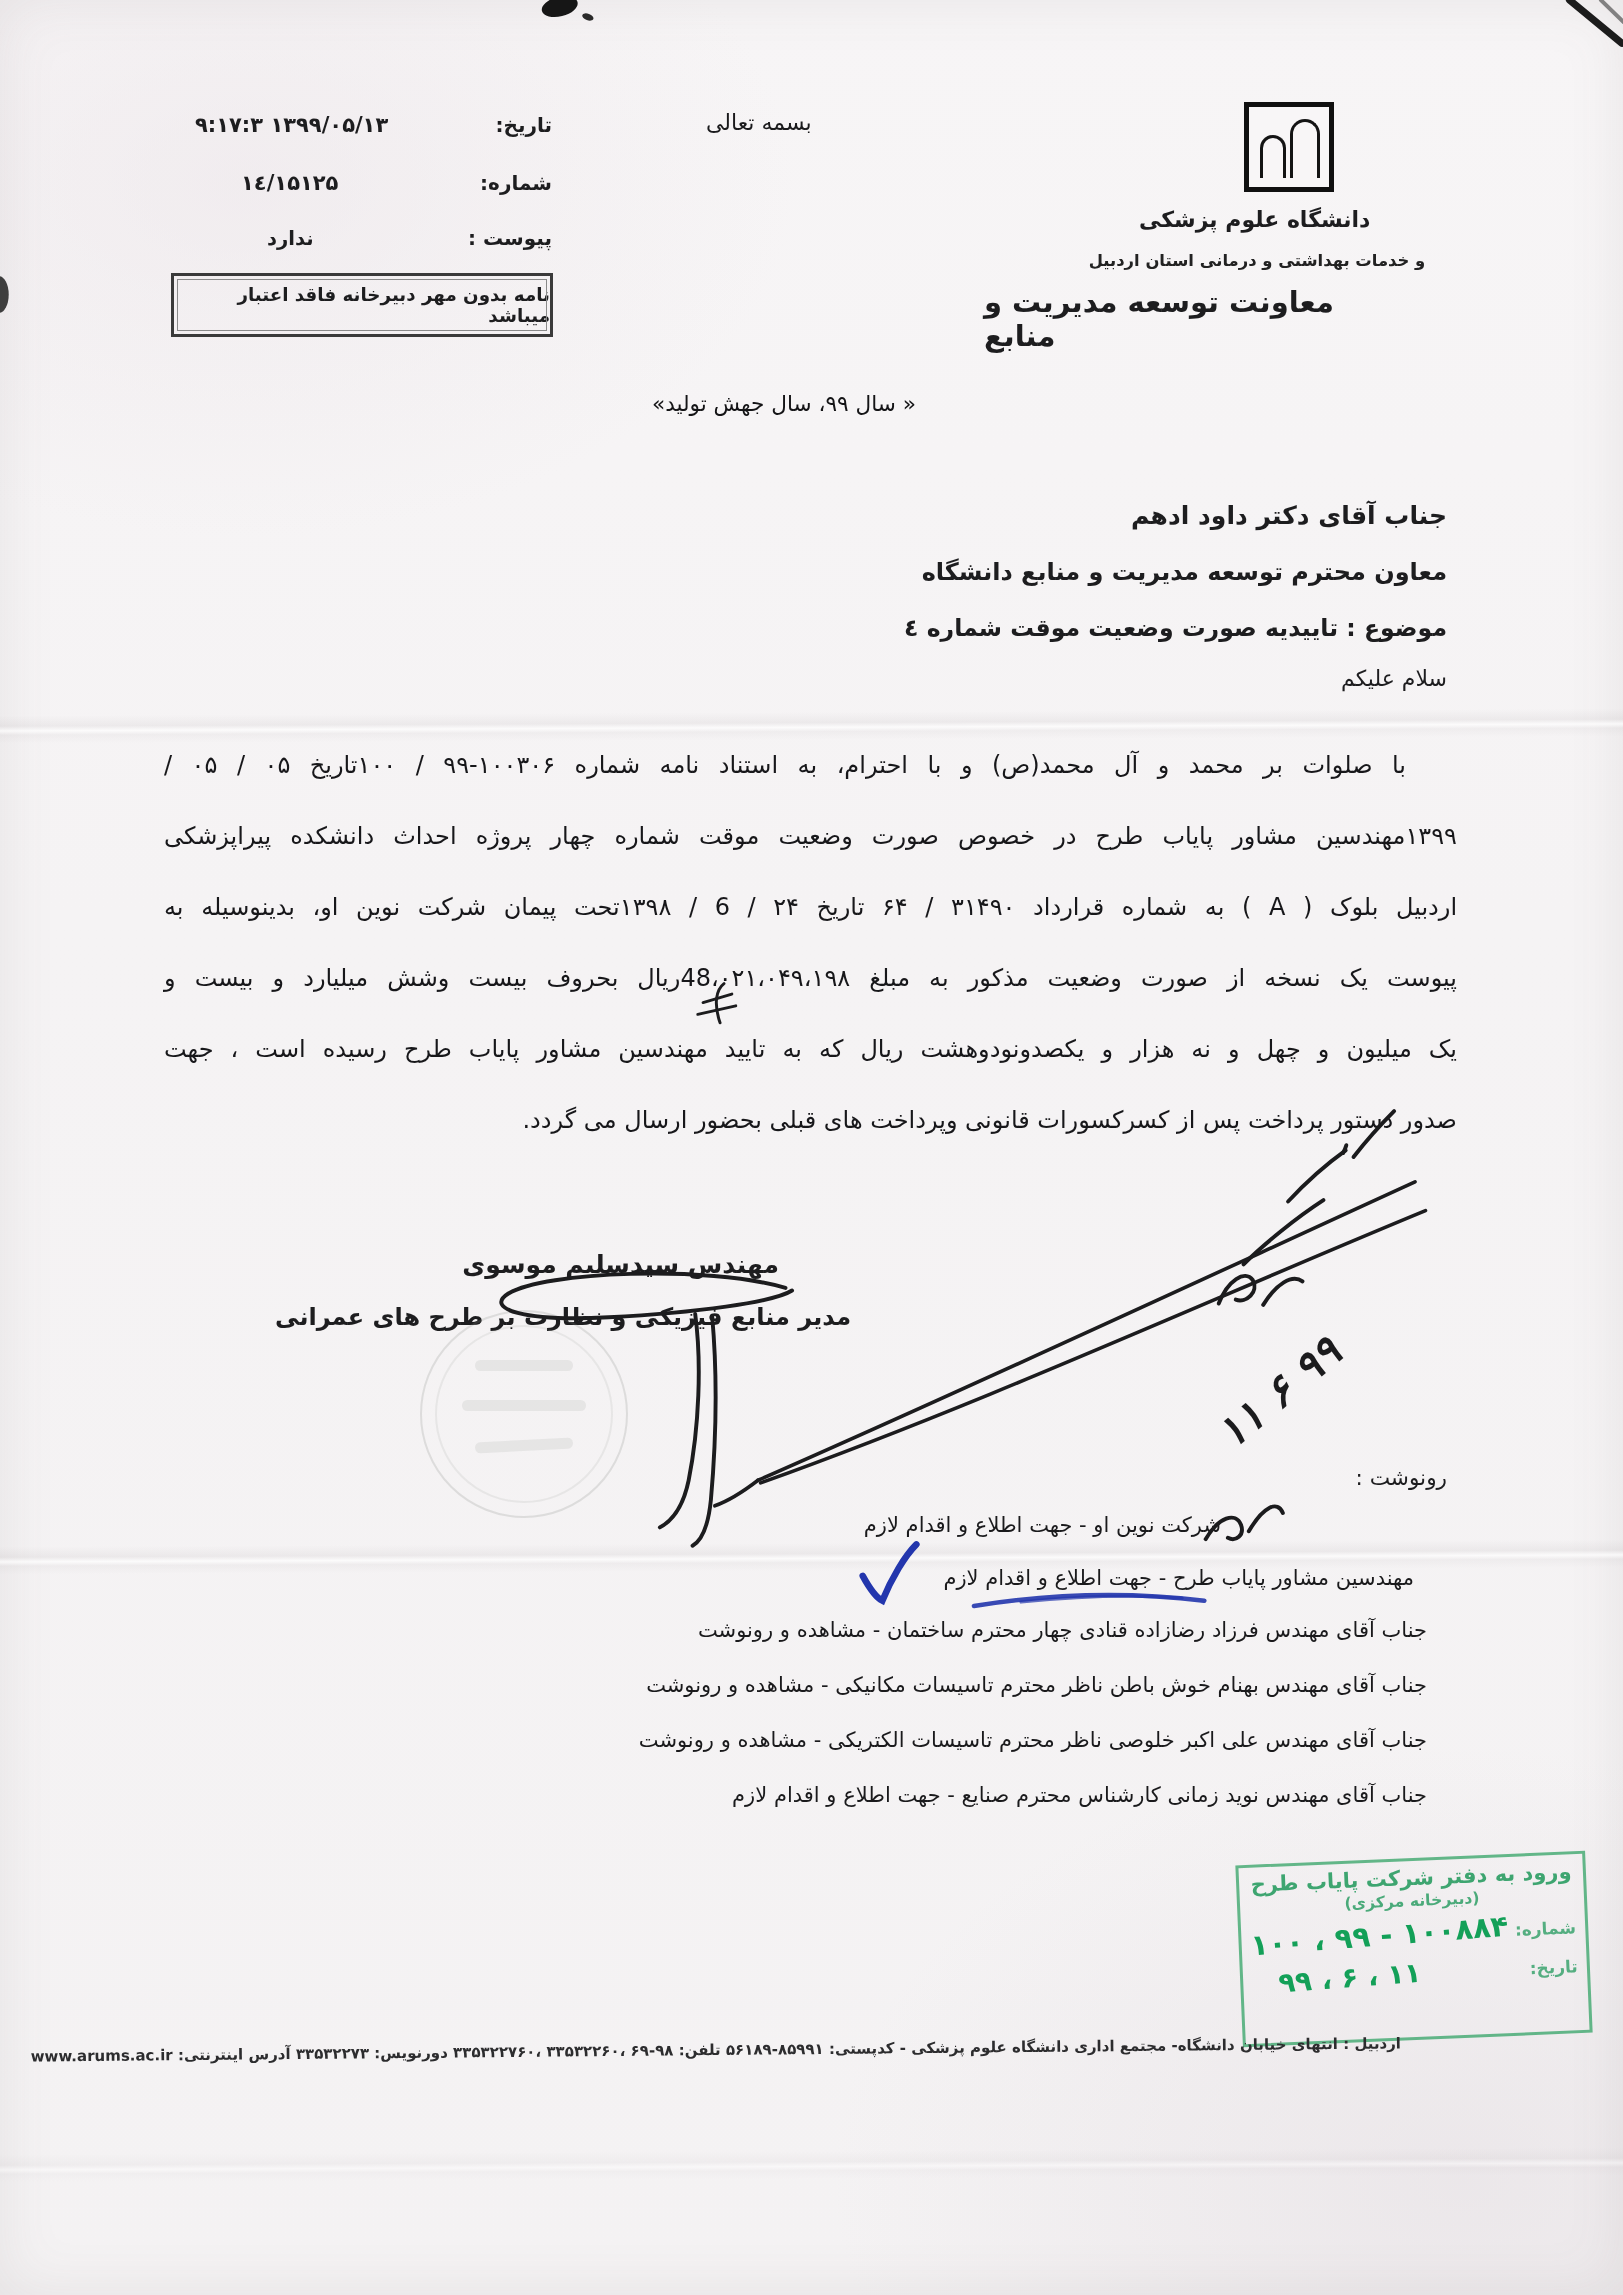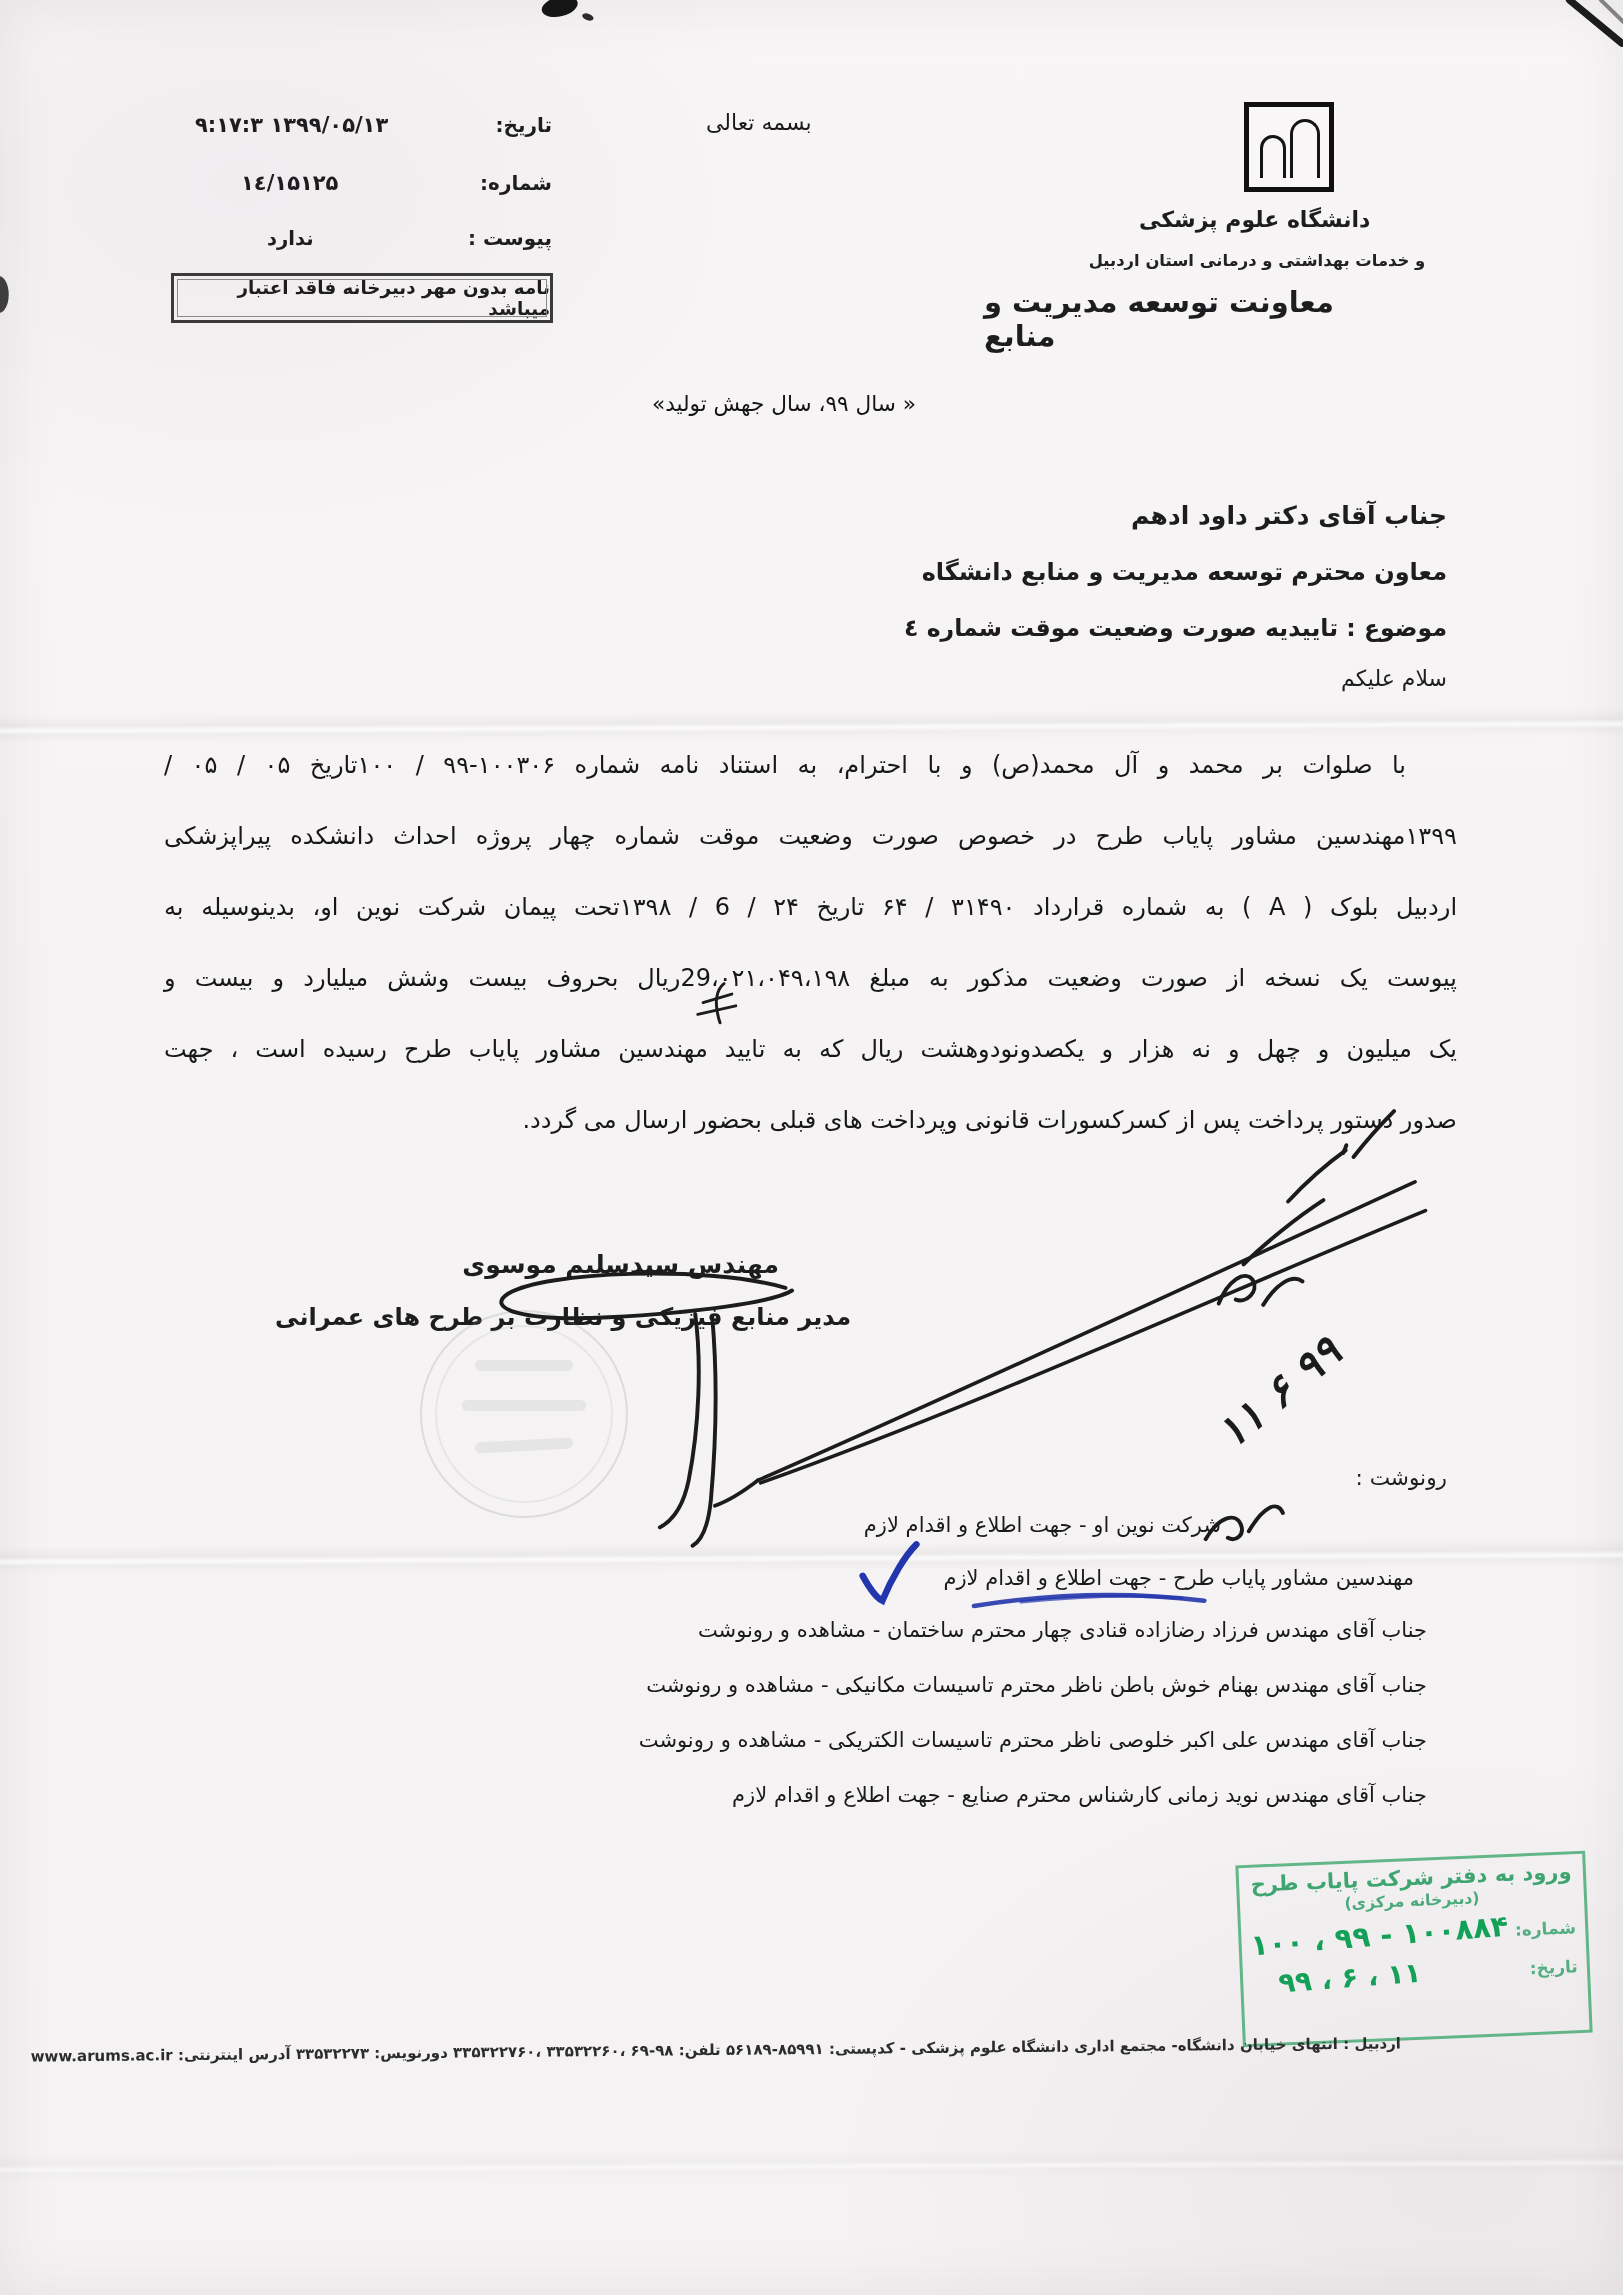--- a/index.html
+++ b/index.html
@@ -27,21 +27,21 @@
   .arch.big{left:41px; top:11.8px; width:30px; height:59px; border-radius:15px 15px 0 0;}
   .uni-name{left:1139px; top:207px; width:301px; text-align:left; font-size:22px; font-weight:700; letter-spacing:0.7px;}
   .uni-sub{left:1067px; top:251px; width:380px; text-align:center; font-size:16.4px; font-weight:600; color:#222;}
   .uni-dept{left:984px; top:285px; width:406px; text-align:left; font-size:29px; font-weight:700; letter-spacing:0.7px;}
   .bismillah{left:706px; top:110px; font-size:22px; color:#1a1a1c;}
 
   
   .meta-row{left:195px; width:357px; display:flex; direction:rtl; justify-content:space-between; align-items:baseline;}
   .meta-label{font-size:20px; font-weight:600;}
   .meta-value{font-size:21px; font-weight:700; direction:ltr;}
-  .validity-box{left:171px; top:273px; width:382px; height:50px; border:3.3px solid #3a3a3a; outline:1.3px solid #8a8a8a; outline-offset:-7.9px;
+  .validity-box{left:171px; top:273px; width:382px; height:64px; border:3.3px solid #3a3a3a; outline:1.3px solid #8a8a8a; outline-offset:-7.9px;
     display:flex; align-items:center; justify-content:center; box-sizing:border-box;}
   .validity-box span{font-size:18.3px; font-weight:700;}
 
   
   .slogan{right:708px; top:391px; font-size:21.6px; color:#141416;}
 
   
   .rcp{right:177px; white-space:nowrap; direction:rtl;}
   .rcp.b{font-weight:700;}
 
@@ -119,21 +119,21 @@
 
   <div class="abs rcp b" style="top:501px; font-size:25px">جناب آقای دکتر داود ادهم</div>
   <div class="abs rcp b" style="top:558px; font-size:24px">معاون محترم توسعه مدیریت و منابع دانشگاه</div>
   <div class="abs rcp b" style="top:614px; font-size:23.6px">موضوع : تاییدیه صورت وضعیت موقت شماره ٤</div>
   <div class="abs rcp" style="top:666px; font-size:22px">سلام علیکم</div>
 
   <div class="abs bodywrap">
     <div class="bodyline first">با صلوات بر محمد و آل محمد(ص) و با احترام، به استناد نامه شماره ۱۰۰۳۰۶-۹۹ / ۱۰۰تاریخ ۰۵ / ۰۵ /</div>
     <div class="bodyline">۱۳۹۹مهندسین مشاور پایاب طرح در خصوص صورت وضعیت موقت شماره چهار پروژه احداث دانشکده پیراپزشکی</div>
     <div class="bodyline">اردبیل بلوک ( A ) به شماره قرارداد ۳۱۴۹۰ / ۶۴ تاریخ ۲۴ / 6 / ۱۳۹۸تحت پیمان شرکت نوین   او، بدینوسیله به</div>
-    <div class="bodyline">پیوست یک نسخه از صورت وضعیت مذکور به مبلغ 29،۰۲۱،۰۴۹،۱۹۸ریال بحروف بیست وشش میلیارد و بیست و</div>
+    <div class="bodyline">پیوست یک نسخه از صورت وضعیت مذکور به مبلغ 48،۰۲۱،۰۴۹،۱۹۸ریال بحروف بیست وشش میلیارد و بیست و</div>
     <div class="bodyline">یک میلیون و چهل و نه هزار و یکصدونودوهشت ریال که به تایید مهندسین مشاور پایاب طرح رسیده است ، جهت</div>
     <div class="bodyline last">صدور دستور پرداخت پس از کسرکسورات قانونی وپرداخت های قبلی بحضور ارسال می گردد.</div>
   </div>
 
   <div class="abs sig-name">مهندس سیدسلیم موسوی</div>
   <div class="abs sig-title">مدیر منابع فیزیکی و نظارت بر طرح های عمرانی</div>
   <div class="abs hand-date">۱۱ ۶ ۹۹</div>
 
   <div class="abs seal">
     <div class="inner"></div>

